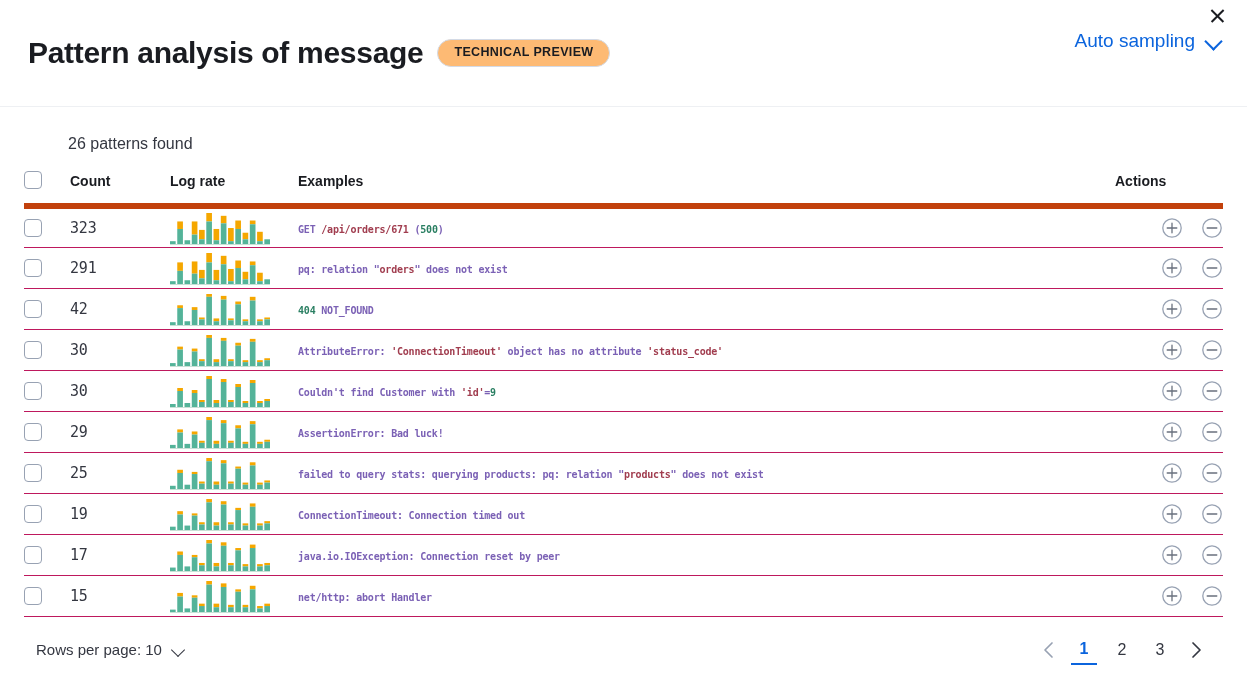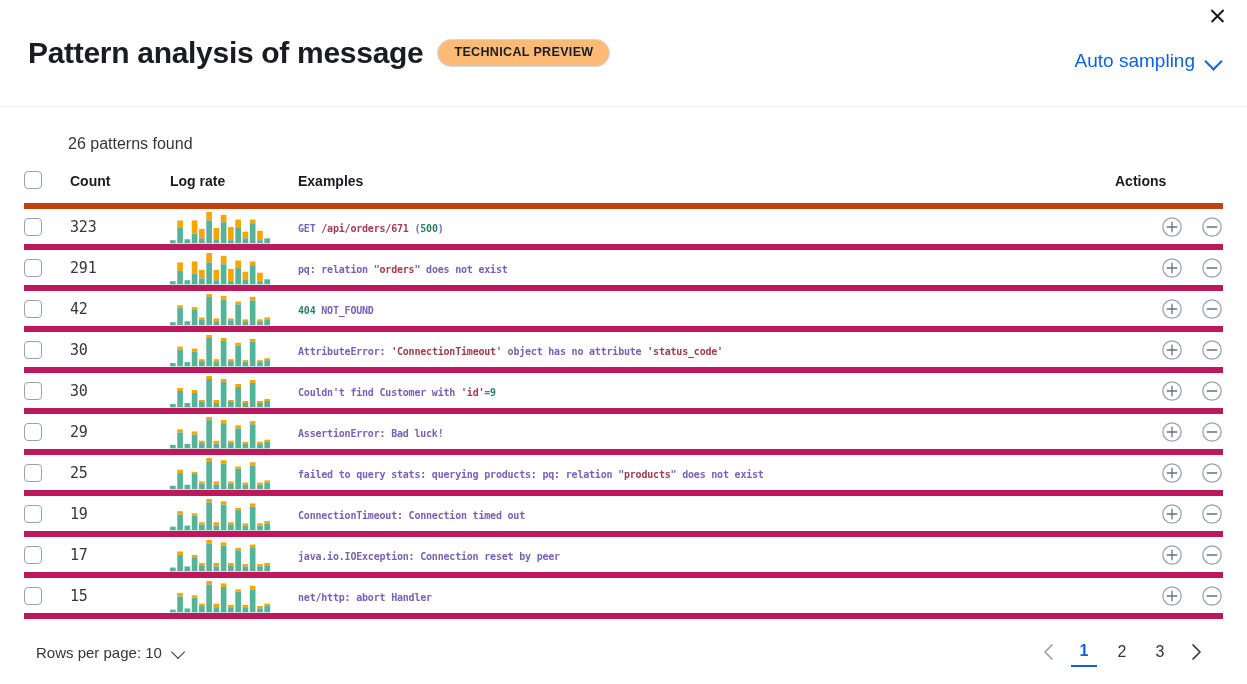--- a/index.html
+++ b/index.html
@@ -43,21 +43,20 @@
     line-height: 1;
   }
   .header-right {
     position: absolute;
     right: 24px;
     top: 30px;
     display: flex;
     align-items: center;
     gap: 10px;
     cursor: pointer;
-    margin-top: 20px;
   }
   .sampling-label {
     font-size: 19px;
     color: #0b64dd;
     white-space: nowrap;
   }
   .chev-down {
     width: 18px; height: 18px;
     display: inline-block;
     position: relative;
@@ -106,21 +105,21 @@
   table.patterns th {
     text-align: left;
     font-size: 14px;
     font-weight: 700;
     color: #1a1c21;
     padding: 0 0 12px 0;
     border-bottom: 6px solid #c2410c;
     vertical-align: middle;
   }
   table.patterns td {
-    border-bottom: 6px solid #be185d;
+    border-bottom: 1px solid #be185d;
     vertical-align: middle;
     height: 41px;
     padding: 0;
   }
   .col-check   { width: 46px; }
   .col-count   { width: 100px; }
   .col-rate    { width: 128px; }
   .col-ex      { width: auto; }
   .col-actions { width: 108px; }
 

